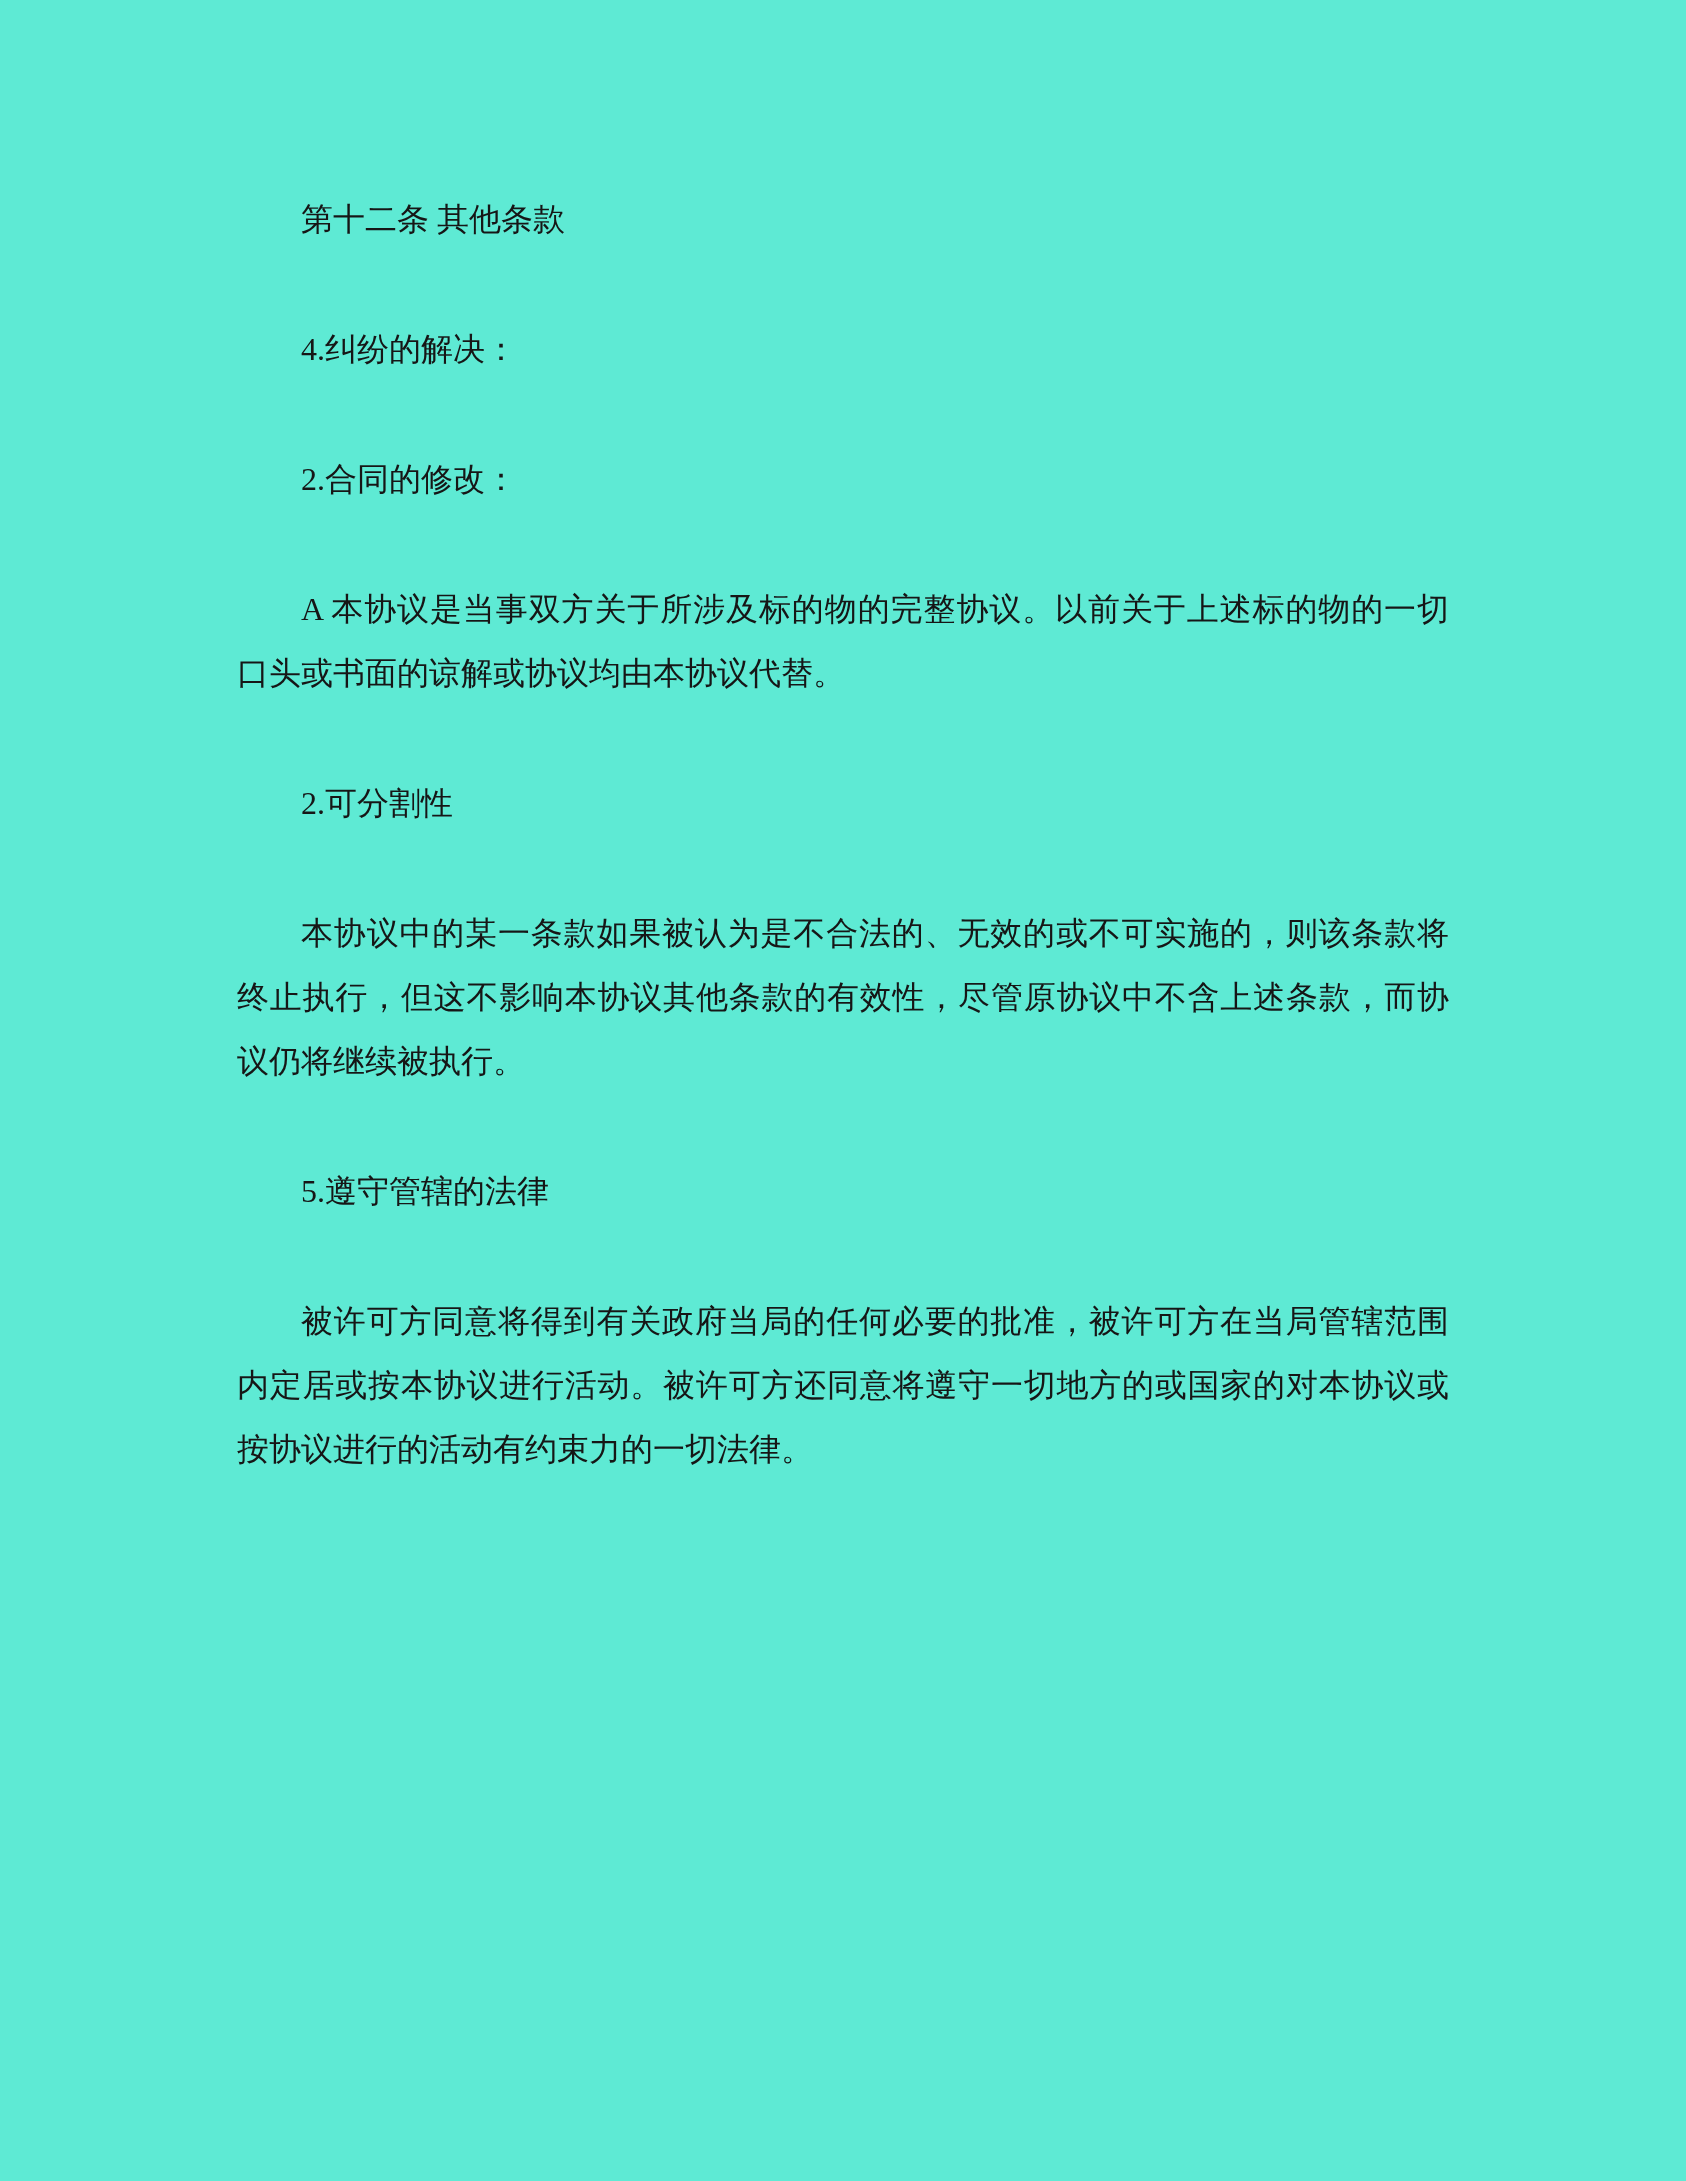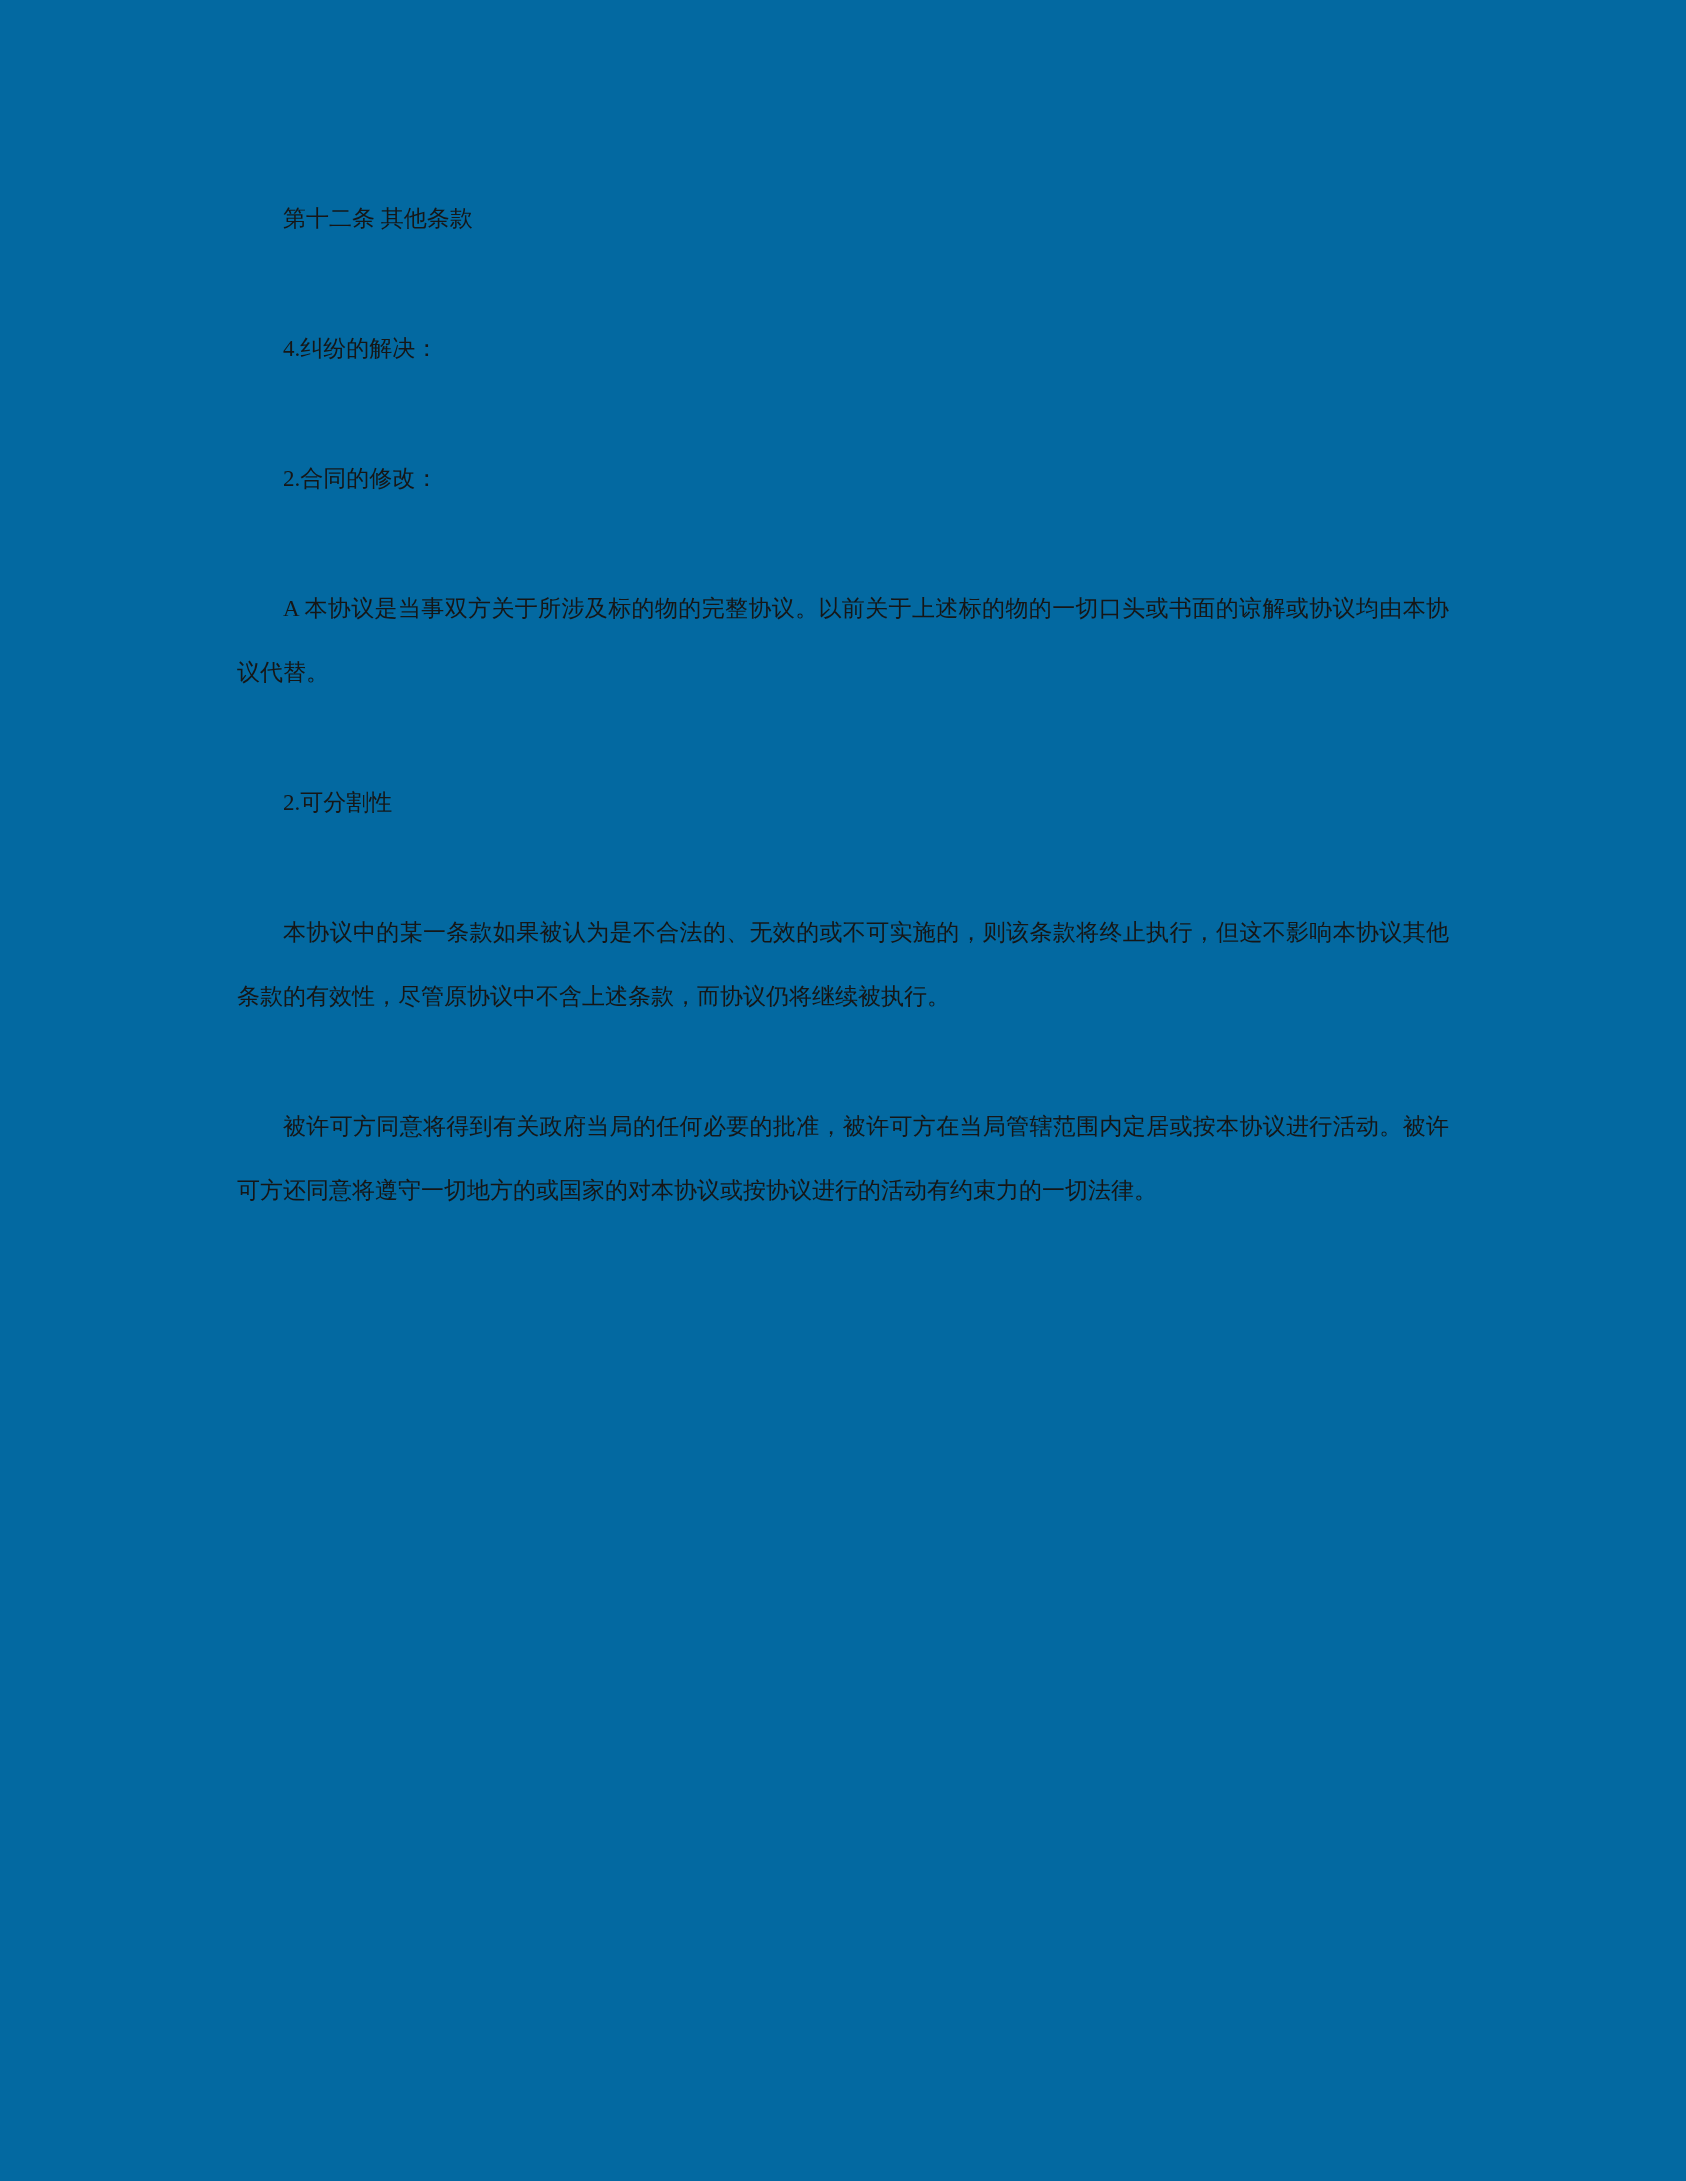--- a/index.html
+++ b/index.html
@@ -10,23 +10,23 @@
   body {
     width: 1686px;
     height: 2182px;
     overflow: hidden;
   }
   .page {
     box-sizing: border-box;
     width: 1686px;
     height: 2182px;
     padding: 187px 237px 0 237px;
-    background: #0369a1;
+    background: #5eead4;
     font-family: "Liberation Serif", "DejaVu Serif", serif;
-    font-size: 23px;
+    font-size: 32px;
     line-height: 64px;
     color: #161616;
   }
   .para {
     margin: 66px 0 0 0;
     text-indent: 2em;
     text-align: justify;
     word-break: normal;
   }
   .para:first-child {
@@ -36,15 +36,16 @@
 </head>
 <body>
 
 <div class="page">
   <p class="para">第十二条 其他条款</p>
   <p class="para">4.纠纷的解决：</p>
   <p class="para">2.合同的修改：</p>
   <p class="para">A 本协议是当事双方关于所涉及标的物的完整协议。以前关于上述标的物的一切口头或书面的谅解或协议均由本协议代替。</p>
   <p class="para">2.可分割性</p>
   <p class="para">本协议中的某一条款如果被认为是不合法的、无效的或不可实施的，则该条款将终止执行，但这不影响本协议其他条款的有效性，尽管原协议中不含上述条款，而协议仍将继续被执行。</p>
+  <p class="para">5.遵守管辖的法律</p>
   <p class="para">被许可方同意将得到有关政府当局的任何必要的批准，被许可方在当局管辖范围内定居或按本协议进行活动。被许可方还同意将遵守一切地方的或国家的对本协议或按协议进行的活动有约束力的一切法律。</p>
 </div>
 
 
 </body></html>

